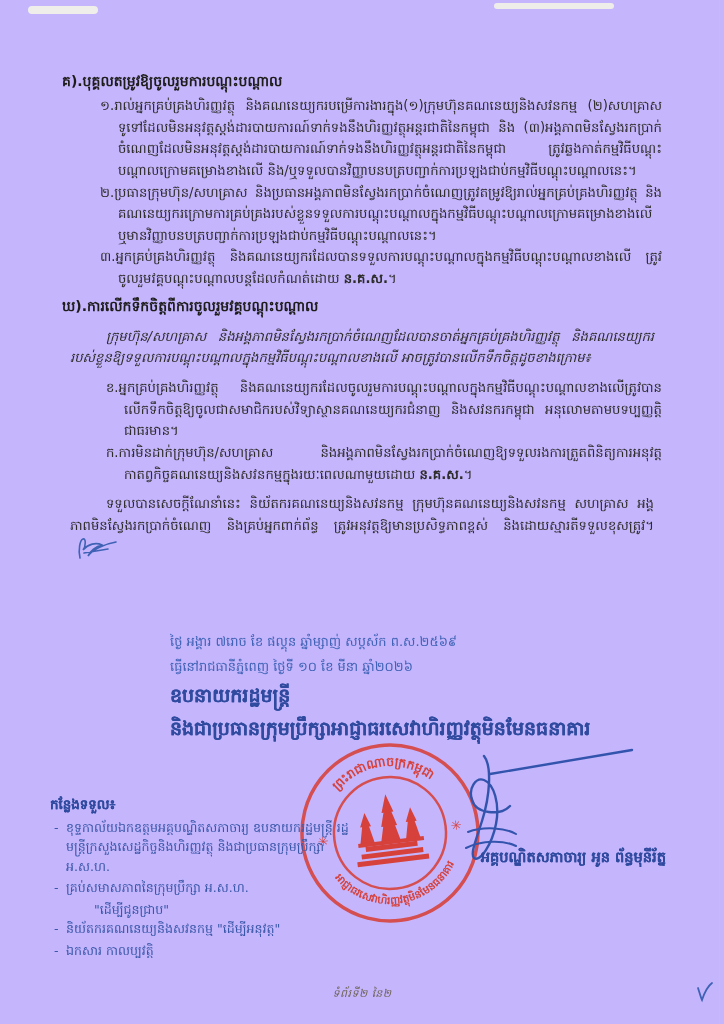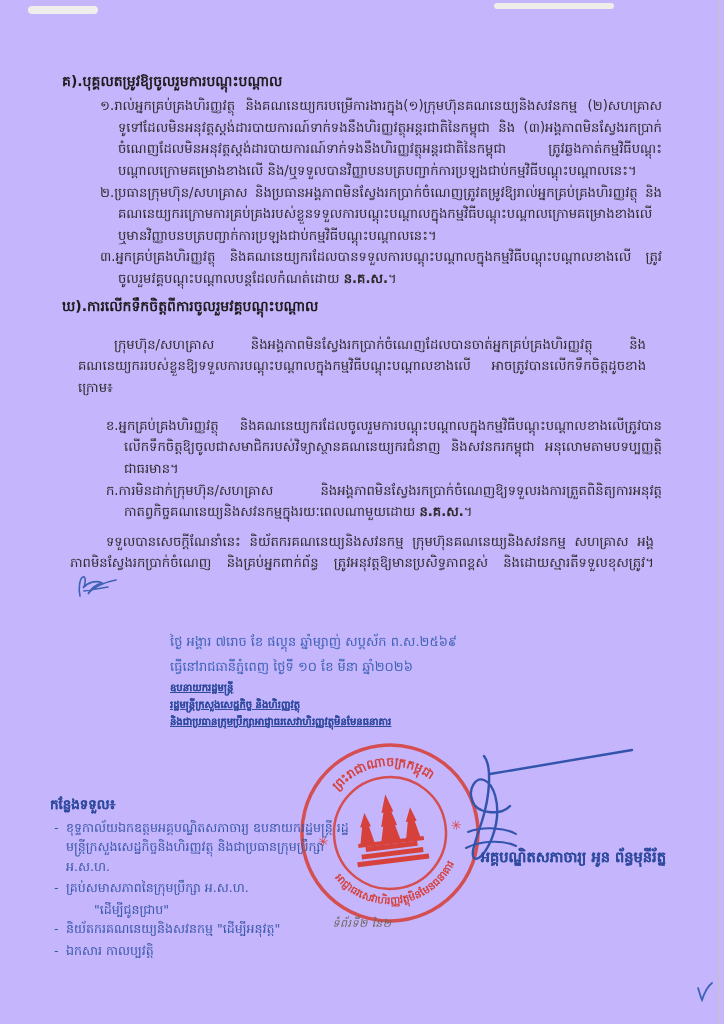--- a/index.html
+++ b/index.html
@@ -11,48 +11,48 @@
   }
   .scan-edge-right{position:absolute;top:0;bottom:0;right:4px;width:1px;background:#c8c3bc;}
   .scan-smudge{position:absolute;top:6px;left:28px;width:70px;height:8px;background:#f0eeea;border-radius:4px;}
   .scan-smudge2{position:absolute;top:3px;right:110px;width:120px;height:6px;background:#efede9;border-radius:3px;}
 
   .content{position:absolute;top:70px;left:62px;width:600px;font-size:13.2px;line-height:1.64;}
 
   .sec-heading{font-weight:700;font-size:14px;color:#1e1c1a;margin:0 0 2px 0;}
   .num-item{margin:0 0 0 38px;padding-left:18px;text-indent:-18px;text-align:justify;}
   .sub-item{margin:0 0 0 44px;padding-left:18px;text-indent:-18px;text-align:justify;}
-  .intro-para{margin:16px;text-indent:36px;text-align:justify;}
+  .intro-para{margin:8px;text-indent:36px;text-align:justify;font-style:italic;}
   .closing-para{margin:8px;text-indent:36px;text-align:justify;position:relative;}
   .bold{font-weight:700;}
 
   .sig-block{
     position:absolute;top:630px;left:170px;width:492px;
     text-align:left;color:#3a57a8;font-size:13px;line-height:1.9;
   }
   .sig-date{color:#3f62b5;}
-  .sig-title{font-weight:700;color:#2f4a9e;font-size:10px;line-height:1.7;text-shadow:0 0 .4px #2f4a9e;text-decoration:underline;}
+  .sig-title{font-weight:700;color:#2f4a9e;font-size:19px;line-height:1.7;text-shadow:0 0 .4px #2f4a9e;}
 
   .seal{position:absolute;top:742px;left:299px;width:182px;height:182px;transform:rotate(-7deg);opacity:.92;}
   .signature-svg{position:absolute;top:736px;left:432px;width:212px;height:150px;}
   .initial-svg{display:inline-block;width:46px;height:26px;vertical-align:-8px;margin-left:4px;}
 
   .signer-name{
     position:absolute;top:848px;left:356px;width:310px;text-align:right;
     color:#2f4a9e;font-weight:700;font-size:14.6px;text-shadow:0 0 .4px #2f4a9e;
   }
 
   .dist{position:absolute;top:795px;left:50px;width:300px;color:#3a57a8;font-size:12.6px;line-height:1.55;}
   .dist-heading{font-weight:700;color:#2f4a9e;font-size:13.4px;margin-bottom:2px;text-shadow:0 0 .4px #2f4a9e;}
   .dist-item{display:flex;margin:0 0 2px 4px;}
   .dist-dash{width:12px;flex:none;}
   .dist-quote{margin-left:44px;}
 
   .footer{
-    position:absolute;top:916px;left:0;right:0;text-align:center;
+    position:absolute;top:986px;left:0;right:0;text-align:center;
     font-size:11px;font-style:italic;color:#6f6458;letter-spacing:.5px;
     font-family:"DejaVu Serif","Liberation Serif",serif;
   }
   .checkmark{position:absolute;top:980px;left:694px;width:22px;height:24px;}
 </style>
 </head>
 <body>
 
 <div class="page">
   <div class="scan-edge-right"></div>
@@ -79,21 +79,20 @@
 
     <div class="closing-para"><span>ទទួលបានសេចក្តីណែនាំនេះ និយ័តករគណនេយ្យនិងសវនកម្ម ក្រុមហ៊ុនគណនេយ្យនិងសវនកម្ម សហគ្រាស អង្គភាពមិនស្វែងរកប្រាក់ចំណេញ និងគ្រប់អ្នកពាក់ព័ន្ធ ត្រូវអនុវត្តឱ្យមានប្រសិទ្ធភាពខ្ពស់ និងដោយស្មារតីទទួលខុសត្រូវ។</span><svg class="initial-svg" viewBox="0 0 46 26">
       <path d="M6,22 C4,14 6,4 9,3 C12,2 12,10 9,14 C14,8 22,6 28,9 C22,10 16,15 14,20 C18,14 30,8 42,6 M10,17 L34,13" fill="none" stroke="#3f62b5" stroke-width="1.6" stroke-linecap="round"></path>
     </svg></div>
   </div>
 
   <div class="sig-block">
     <div class="sig-date">ថ្ងៃ អង្គារ ៧រោច ខែ ផល្គុន ឆ្នាំម្សាញ់ សប្តស័ក ព.ស.២៥៦៩</div>
     <div class="sig-date">ធ្វើនៅរាជធានីភ្នំពេញ ថ្ងៃទី ១០ ខែ មីនា ឆ្នាំ២០២៦</div>
     <div class="sig-title">ឧបនាយករដ្ឋមន្ត្រី</div>
-    <div class="sig-title">រដ្ឋមន្ត្រីក្រសួងសេដ្ឋកិច្ច និងហិរញ្ញវត្ថុ</div>
     <div class="sig-title">និងជាប្រធានក្រុមប្រឹក្សាអាជ្ញាធរសេវាហិរញ្ញវត្ថុមិនមែនធនាគារ</div>
   </div>
 
   <svg class="seal" viewBox="0 0 182 182">
     <defs>
       <path id="arcTop" d="M 24,91 A 67,67 0 0 1 158,91" fill="none"></path>
       <path id="arcBottom" d="M 20,91 A 71,71 0 0 0 162,91" fill="none"></path>
     </defs>
     <circle cx="91" cy="91" r="88" fill="none" stroke="#d8382c" stroke-width="3.5" opacity=".9"></circle>
     <circle cx="91" cy="91" r="56" fill="none" stroke="#d8382c" stroke-width="2.5" opacity=".9"></circle>

